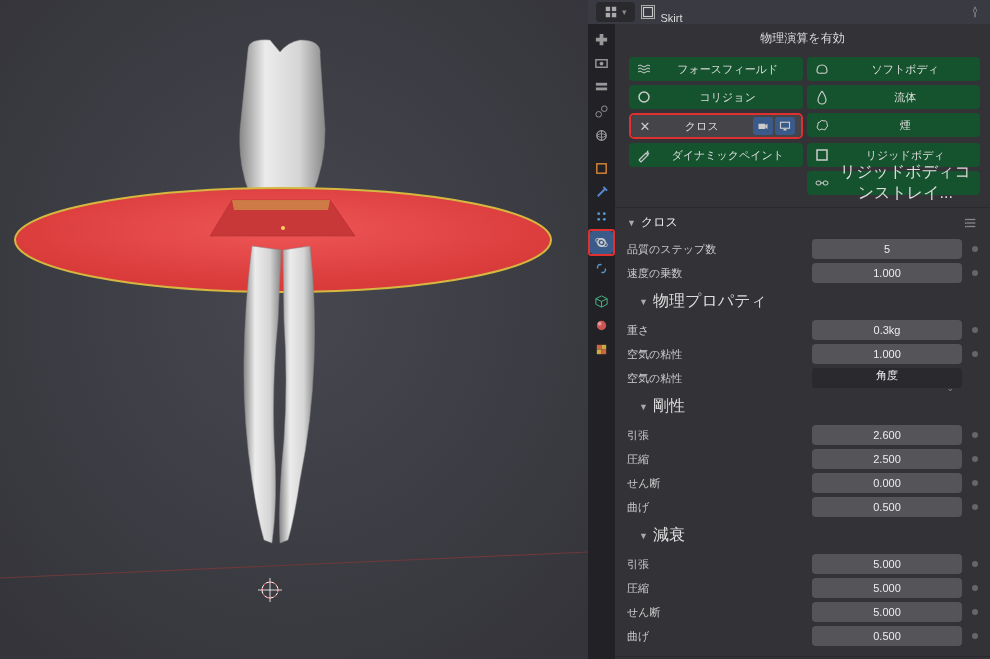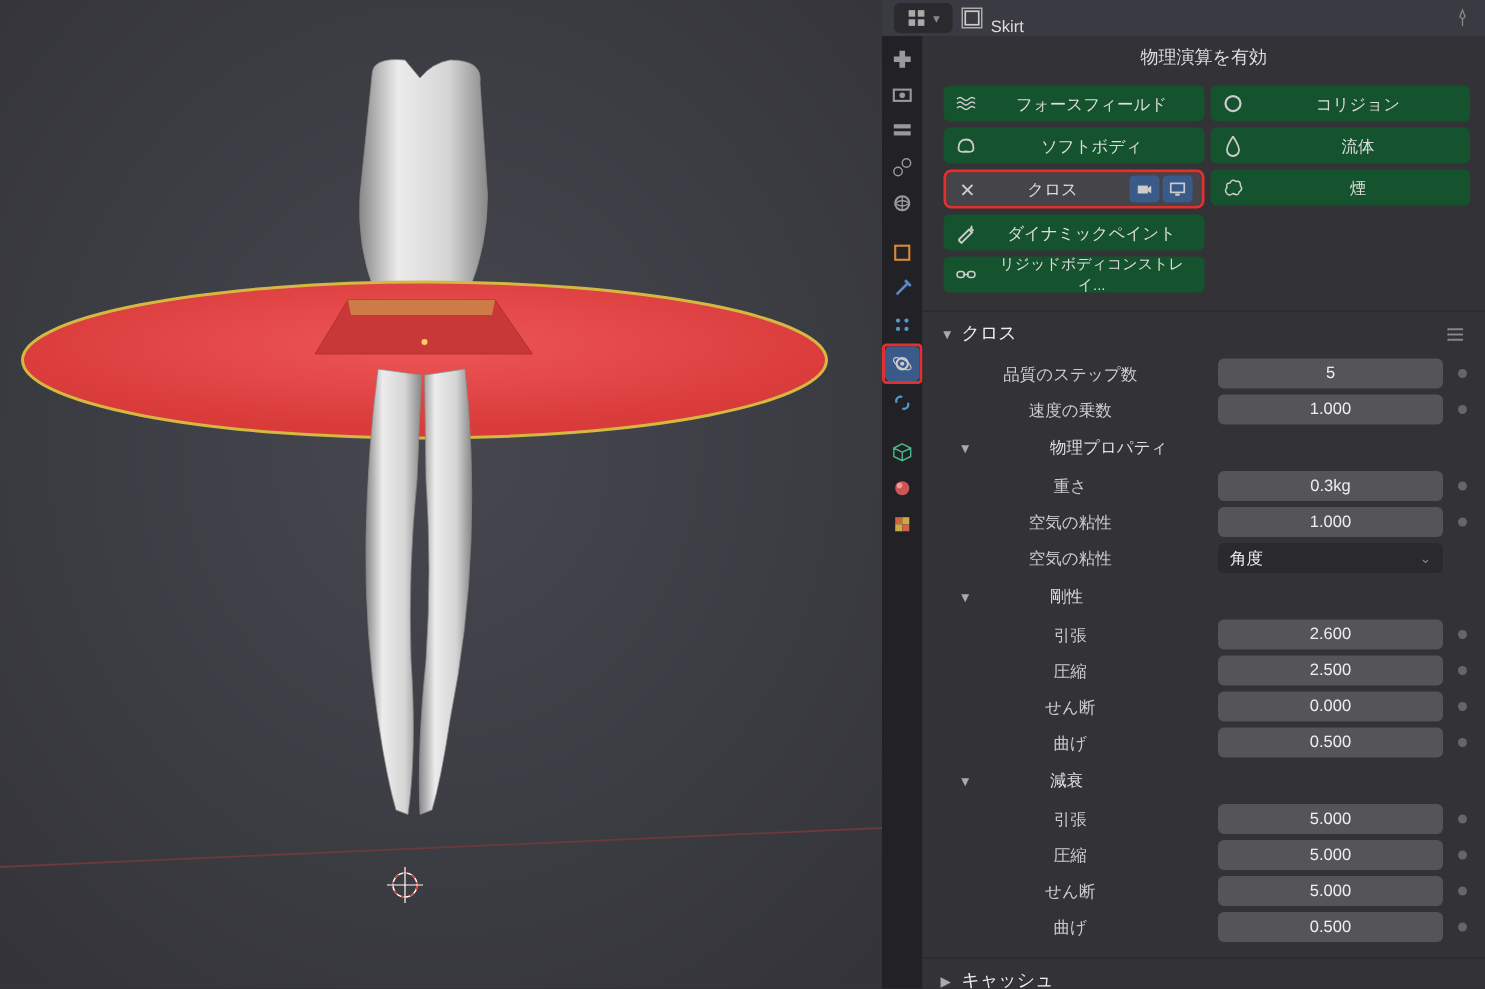--- a/index.html
+++ b/index.html
@@ -29,28 +29,28 @@
 .phys-cloth-inner { display: flex; align-items: center; width: 100%; height: 100%; }
 .phys-x { width: 16px; color: #ccc; font-size: 13px; text-align: center; }
 .phys-camera { width: 20px; height: 18px; background: #3a5a8a; border-radius: 3px; display: flex; align-items: center; justify-content: center; margin-left: 2px; }
 .phys-monitor { width: 20px; height: 18px; background: #3a5a8a; border-radius: 3px; display: flex; align-items: center; justify-content: center; margin-left: 2px; }
 .rigid-constraint { padding-left: 6px; }
 .panel-header { display: flex; align-items: center; padding: 6px 12px; cursor: pointer; border-top: 1px solid #2a2a2e; }
 .panel-header .caret { width: 10px; color: #aaa; margin-right: 4px; font-size: 9px; }
 .panel-header .title { color: #eee; font-size: 12px; }
 .panel-header .menu-icon { margin-left: auto; }
 .prop-row { display: flex; align-items: center; padding: 2px 12px 2px 12px; height: 24px; }
-.prop-label { flex: 1; text-align: center; padding-right: 12px; color: #ccc; font-size: 11px; }
+.prop-label { flex: 1; text-align: left; padding-right: 12px; color: #ccc; font-size: 11px; }
 .prop-value { width: 150px; background: #545459; border-radius: 4px; height: 20px; display: flex; align-items: center; justify-content: center; color: #eee; font-size: 11px; cursor: ew-resize; }
-.prop-select { width: 150px; background: #29292e; border-radius: 4px; height: 20px; display: flex; align-items: center; padding: 0 8px; color: #eee; font-size: 11px; cursor: pointer; }
+.prop-select { width: 150px; background: #29292e; border-radius: 4px; height: 20px; display: flex; align-items: center; padding: 0 8px; color: #eee; font-size: 11px; cursor: pointer; flex-direction: column; }
 .prop-select .chev { margin-left: auto; font-size: 9px; color: #888; }
 .prop-dot { width: 6px; height: 6px; border-radius: 50%; background: #666; margin-left: 10px; }
 .sub-panel-header { display: flex; align-items: center; padding: 6px 12px 6px 24px; cursor: pointer; }
 .sub-panel-header .caret { width: 10px; color: #aaa; margin-right: 4px; font-size: 9px; }
-.sub-panel-header .title { color: #ddd; font-size: 11px; margin-left: 47px; }
+.sub-panel-header .title { color: #ddd; font-size: 16px; }
 </style>
 </head>
 <body>
 
 <div class="viewport">
   <svg width="588" height="659" viewBox="0 0 588 659">
     <defs>
       <radialGradient id="bg" cx="50%" cy="45%" r="70%">
         <stop offset="0%" stop-color="#474750"></stop>
         <stop offset="100%" stop-color="#34343a"></stop>
@@ -203,32 +203,32 @@
           <span class="phys-btn-icon">
               <svg width="16" height="16" viewBox="0 0 16 16">
                 <path d="M 2 5 Q 4 3 6 5 T 10 5 T 14 5 M 2 8 Q 4 6 6 8 T 10 8 T 14 8 M 2 11 Q 4 9 6 11 T 10 11 T 14 11" fill="none" stroke="#ccc" stroke-width="1"></path>
               </svg>
             </span>
           <span class="phys-btn-label">フォースフィールド</span>
         </div>
         <div class="phys-btn">
           <span class="phys-btn-icon">
               <svg width="16" height="16" viewBox="0 0 16 16">
+                <path d="M 3 10 Q 3 4 8 4 Q 13 4 13 10 Q 13 13 8 12 Q 3 13 3 10" fill="none" stroke="#ccc" stroke-width="1.2"></path>
+              </svg>
+            </span>
+          <span class="phys-btn-label">ソフトボディ</span>
+        </div>
+        <div class="phys-btn">
+          <span class="phys-btn-icon">
+              <svg width="16" height="16" viewBox="0 0 16 16">
                 <circle cx="8" cy="8" r="5" fill="none" stroke="#ccc" stroke-width="1.5"></circle>
               </svg>
             </span>
           <span class="phys-btn-label">コリジョン</span>
-        </div>
-        <div class="phys-btn">
-          <span class="phys-btn-icon">
-              <svg width="16" height="16" viewBox="0 0 16 16">
-                <path d="M 3 10 Q 3 4 8 4 Q 13 4 13 10 Q 13 13 8 12 Q 3 13 3 10" fill="none" stroke="#ccc" stroke-width="1.2"></path>
-              </svg>
-            </span>
-          <span class="phys-btn-label">ソフトボディ</span>
         </div>
         <div class="phys-btn">
           <span class="phys-btn-icon">
               <svg width="16" height="16" viewBox="0 0 16 16">
                 <path d="M 8 2 Q 4 8 4 11 A 4 4 0 0 0 12 11 Q 12 8 8 2" fill="none" stroke="#ccc" stroke-width="1.2"></path>
               </svg>
             </span>
           <span class="phys-btn-label">流体</span>
         </div>
         <div class="phys-cloth">
@@ -261,30 +261,38 @@
         </div>
         <div class="phys-btn">
           <span class="phys-btn-icon">
               <svg width="16" height="16" viewBox="0 0 16 16">
                 <path d="M 3 13 L 10 6 L 12 8 L 5 15 L 3 13 M 11 5 L 13 7" fill="none" stroke="#ccc" stroke-width="1.2"></path>
                 <path d="M 12 3 Q 10 5 11 6 Q 13 6 12 3" fill="#ccc"></path>
               </svg>
             </span>
           <span class="phys-btn-label">ダイナミックペイント</span>
         </div>
+        <div class="phys-btn">
+          <span class="phys-btn-icon">
+              <svg width="16" height="16" viewBox="0 0 16 16">
+                <rect x="3" y="3" width="10" height="10" fill="none" stroke="#ccc" stroke-width="1.5"></rect>
+              </svg>
+            </span>
+          <span class="phys-btn-label">リジッドボディ</span>
+        </div>
         <div></div>
         <div class="phys-btn rigid-constraint">
           <span class="phys-btn-icon">
               <svg width="16" height="16" viewBox="0 0 16 16">
                 <rect x="2" y="6" width="5" height="4" rx="2" fill="none" stroke="#ccc"></rect>
                 <rect x="9" y="6" width="5" height="4" rx="2" fill="none" stroke="#ccc"></rect>
                 <line x1="6" y1="8" x2="10" y2="8" stroke="#ccc"></line>
               </svg>
             </span>
-          <span class="phys-btn-label" style="font-size:10px">リジッドボディコンストレイ...</span>
+          <span class="phys-btn-label" style="font-size:16px">リジッドボディコンストレイ...</span>
         </div>
       </div>
 
       <div class="panel-header">
         <span class="caret">▼</span>
         <span class="title">クロス</span>
         <svg class="menu-icon" width="14" height="14" viewBox="0 0 16 16">
             <line x1="3" y1="4" x2="13" y2="4" stroke="#888" stroke-width="1.5"></line>
             <line x1="3" y1="8" x2="13" y2="8" stroke="#888" stroke-width="1.5"></line>
             <line x1="3" y1="12" x2="13" y2="12" stroke="#888" stroke-width="1.5"></line>

